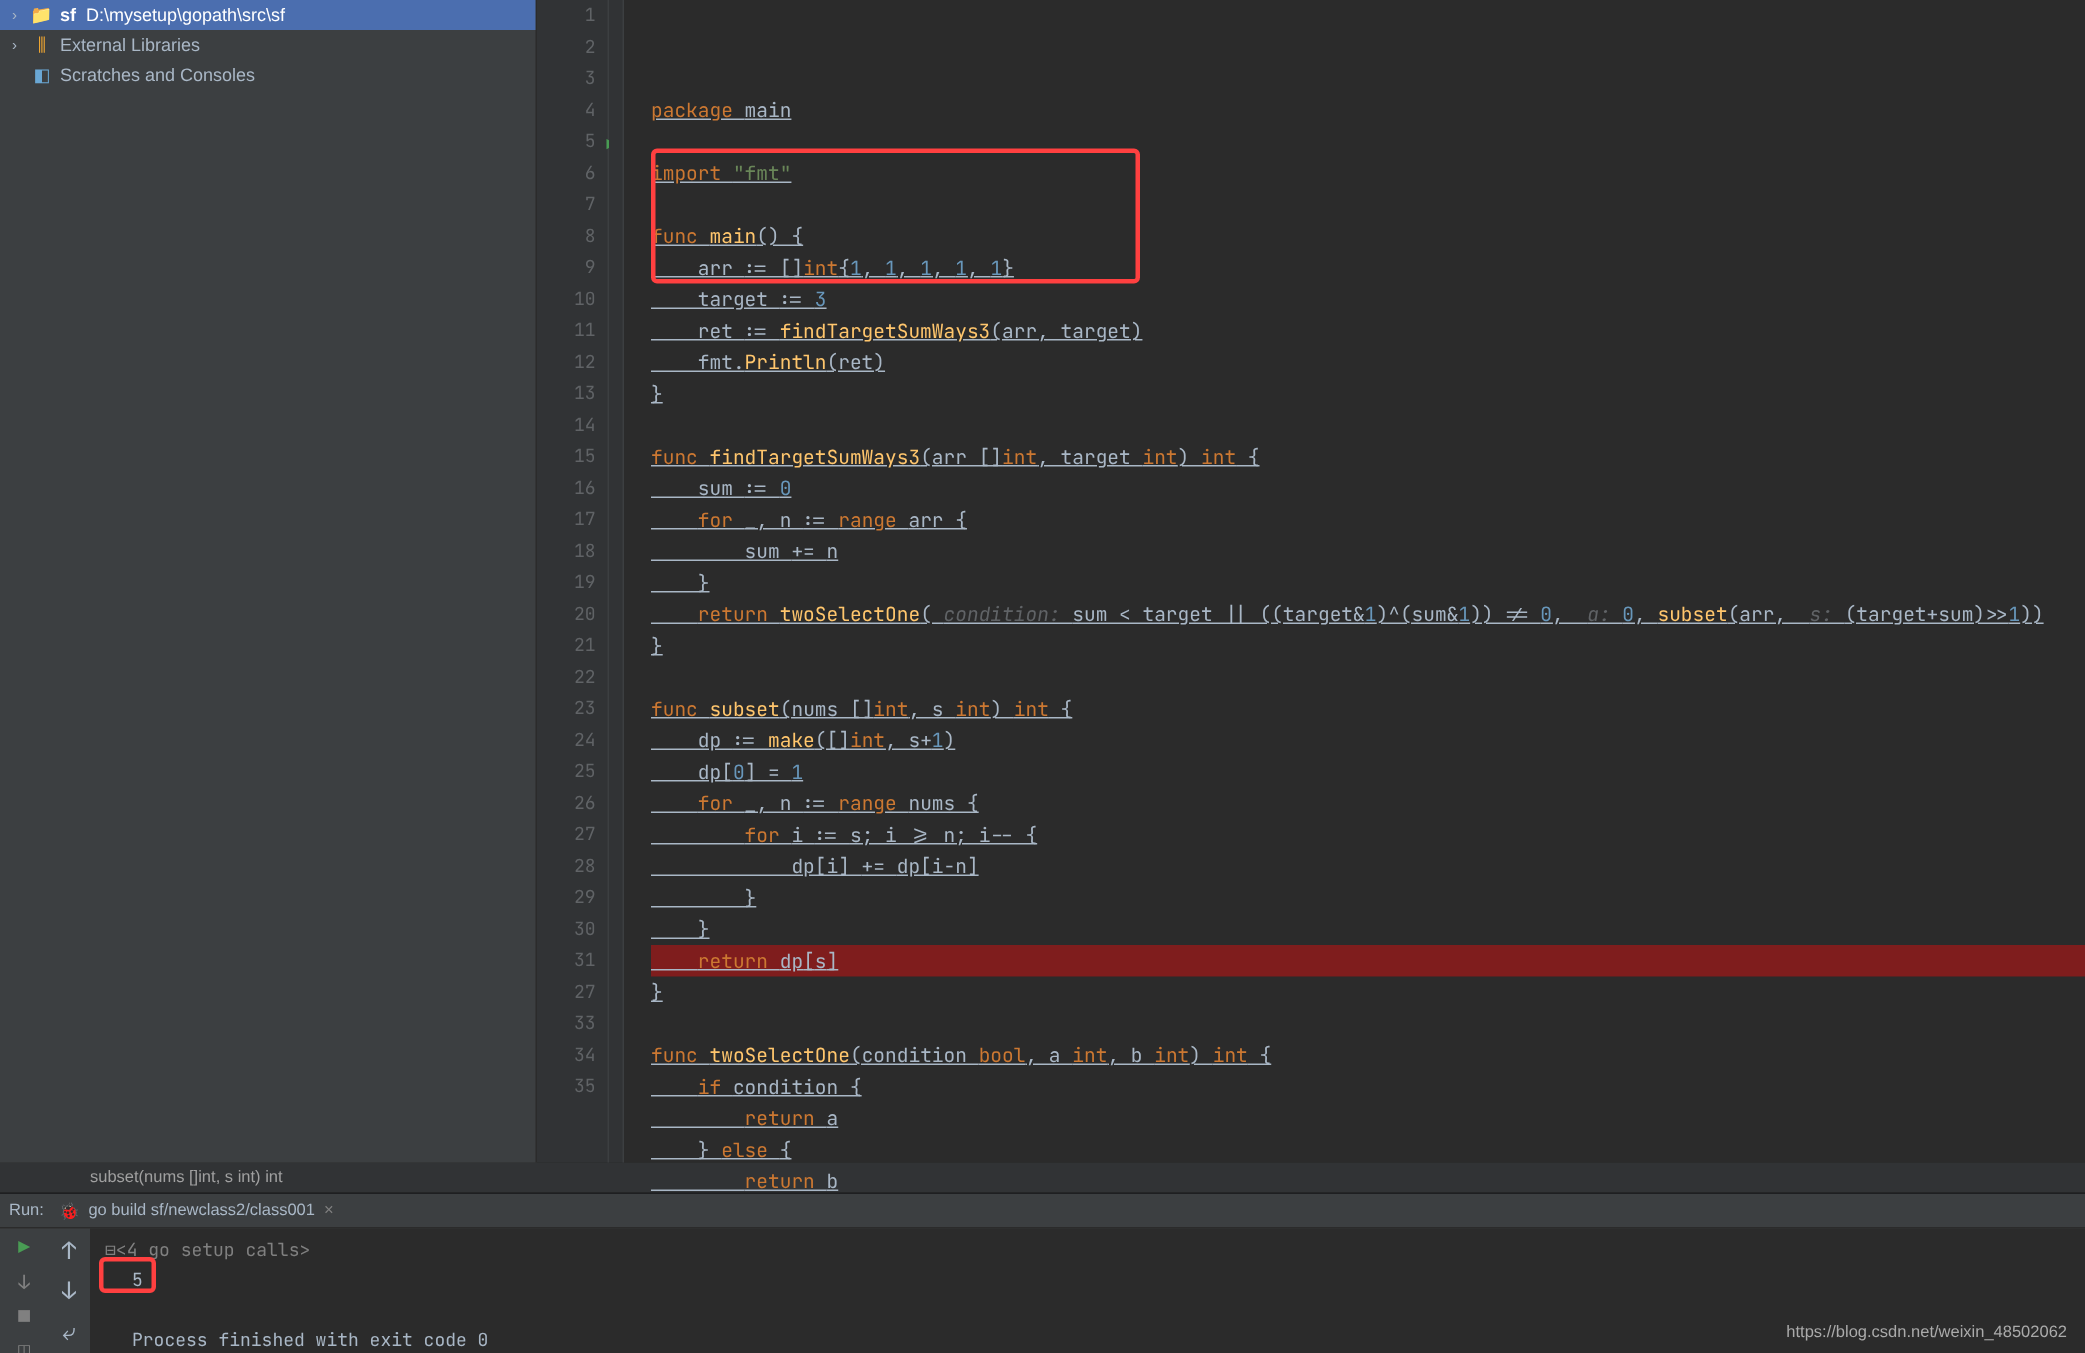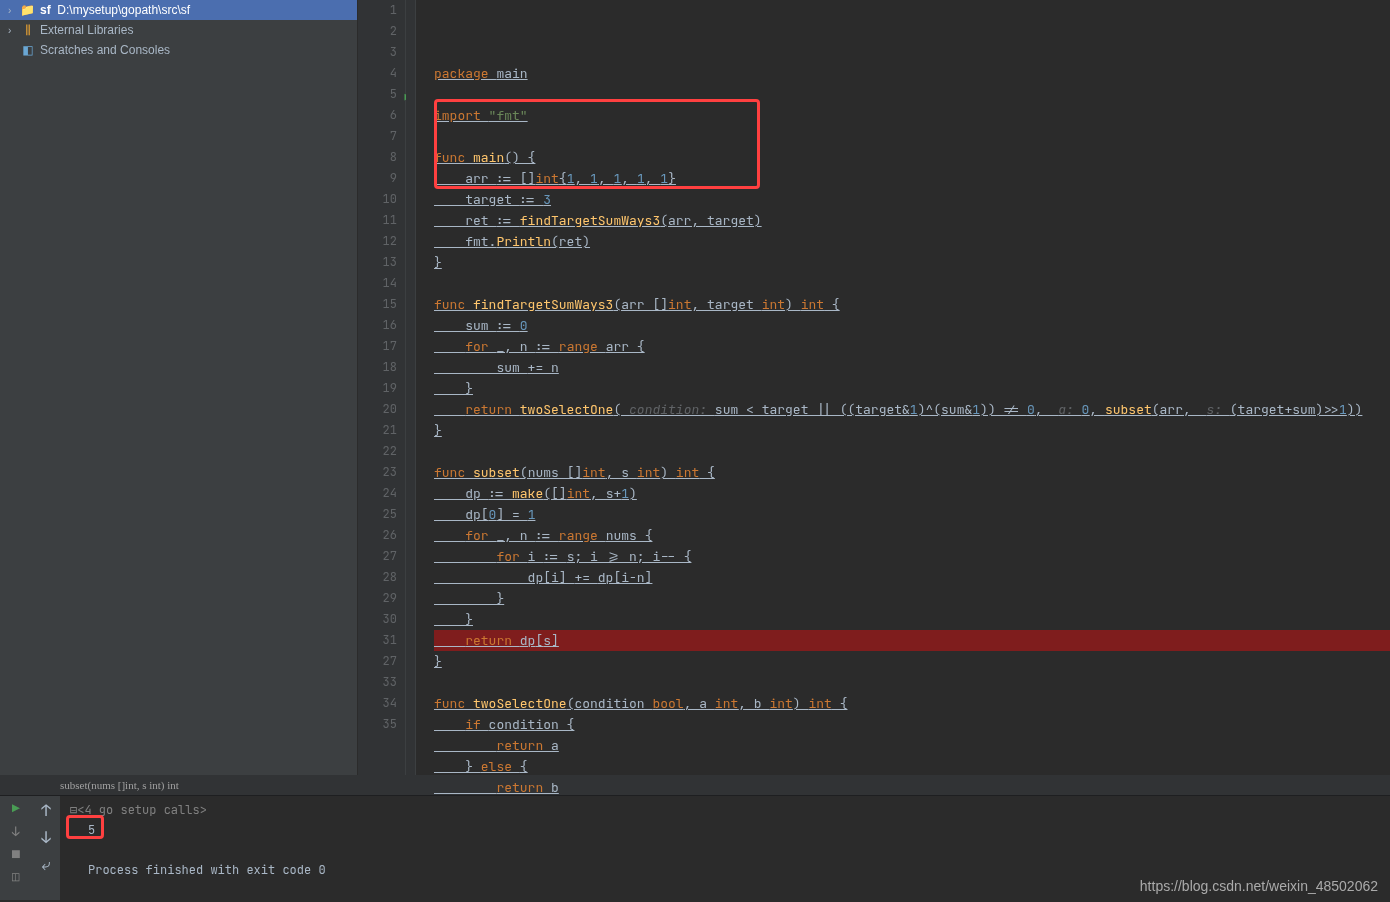--- a/index.html
+++ b/index.html
@@ -13,30 +13,30 @@
 .editor { flex: 1; display: flex; background: #2b2b2b; }
 .gutter { width: 48px; background: #313335; text-align: right; padding-right: 8px; font-size: 12px; line-height: 21px; color: #606366; user-select: none; border-right: 1px solid #3c3f41; }
 .gutter .ln-wrap { position: relative; height: 21px; }
 .gutter .run-gly { position: absolute; right: -14px; top: 3px; color: #499c54; font-size: 11px; }
 .code { flex: 1; font-size: 13px; line-height: 21px; padding-left: 18px; white-space: pre; position: relative; }
 .code-line { height: 21px; text-decoration: underline; }
 .code-line.current { background: #7f1d1d; }
 .kw { color: #cc7832; } .fn { color: #ffc66d; } .ty { color: #cc7832; margin-top: 15px; } .num { color: #6897bb; } .str { color: #6a8759; } .ide { color: #a9b7c6; } .op { color: #a9b7c6; } .hint { color: #606366; font-style: italic; }
 .fold-bar { width: 10px; background: #313335; border-right: 1px solid #3c3f41; position: relative; }
 .red-box { position: absolute; border: 3px solid #ff4040; border-radius: 4px; pointer-events: none; }
-.breadcrumb { height: 20px; background: #313335; font-size: 11px; color: #a0a0a0; padding-left: 60px; display: flex; align-items: center; font-family: Liberation Serif, serif; }
+.breadcrumb { height: 20px; background: #313335; font-size: 11px; color: #a0a0a0; padding-left: 60px; display: flex; align-items: center; font-family: Liberation Sans, sans-serif; }
 .run-panel { height: 127px; background: #2b2b2b; border-top: 1px solid #1e1f21; }
 .run-header { height: 23px; background: #3c3f41; display: flex; align-items: center; font-size: 11px; font-family: "Segoe UI", Arial, sans-serif; padding-left: 6px; border-bottom: 1px solid #2b2b2b; }
 .run-header .tab { padding: 3px 10px; display: flex; align-items: center; gap: 6px; }
 .run-body { display: flex; height: 104px; }
 .run-toolbar { width: 32px; background: #3c3f41; display: flex; flex-direction: column; align-items: center; padding-top: 4px; gap: 6px; }
 .run-toolbar span { font-size: 13px; color: #808080; cursor: pointer; }
 .run-toolbar-r { width: 28px; background: #3c3f41; display: flex; flex-direction: column; align-items: center; padding-top: 4px; gap: 6px; }
 .run-out { flex: 1; font-size: 12px; line-height: 20px; padding: 4px 10px; position: relative; color: #a9b7c6; }
-.watermark { position: fixed; right: 12px; bottom: 8px; font-size: 14px; color: #aaaaaa; font-family: Arial, sans-serif; }
+.watermark { position: fixed; right: 12px; bottom: 8px; font-size: 11px; color: #aaaaaa; font-family: Arial, sans-serif; }
 .gray { color: #808080; }
 </style>
 </head>
 <body>
 
 <div class="main">
 
   <div class="project-tree">
     <div class="tree-row selected">
       <span class="chev">›</span>
@@ -100,20 +100,28 @@
       <div class="red-box" style="top:99px; left:18px; width:326px; height:90px;"></div>
     <div class="code-line"><span class="kw">package </span><span class="ide">main</span></div><div class="code-line"></div><div class="code-line"><span class="kw">import </span><span class="str">"fmt"</span></div><div class="code-line"></div><div class="code-line"><span class="kw">func </span><span class="fn">main</span><span class="op">() {</span></div><div class="code-line"><span class="ide">    arr </span><span class="op">:= []</span><span class="ty">int</span><span class="op">{</span><span class="num">1</span><span class="op">, </span><span class="num">1</span><span class="op">, </span><span class="num">1</span><span class="op">, </span><span class="num">1</span><span class="op">, </span><span class="num">1</span><span class="op">}</span></div><div class="code-line"><span class="ide">    target </span><span class="op">:= </span><span class="num">3</span></div><div class="code-line"><span class="ide">    ret </span><span class="op">:= </span><span class="fn">findTargetSumWays3</span><span class="op">(arr, target)</span></div><div class="code-line"><span class="ide">    fmt.</span><span class="fn">Println</span><span class="op">(ret)</span></div><div class="code-line"><span class="op">}</span></div><div class="code-line"></div><div class="code-line"><span class="kw">func </span><span class="fn">findTargetSumWays3</span><span class="op">(arr []</span><span class="ty">int</span><span class="op">, target </span><span class="ty">int</span><span class="op">) </span><span class="ty">int</span><span class="op"> {</span></div><div class="code-line"><span class="ide">    sum </span><span class="op">:= </span><span class="num">0</span></div><div class="code-line"><span class="ide">    </span><span class="kw">for </span><span class="ide">_, n </span><span class="op">:= </span><span class="kw">range </span><span class="ide">arr {</span></div><div class="code-line"><span class="ide">        sum </span><span class="op">+= </span><span class="ide">n</span></div><div class="code-line"><span class="ide">    }</span></div><div class="code-line"><span class="ide">    </span><span class="kw">return </span><span class="fn">twoSelectOne</span><span class="op">( </span><span class="hint">condition: </span><span class="ide">sum &lt; target || ((target&amp;</span><span class="num">1</span><span class="ide">)^(sum&amp;</span><span class="num">1</span><span class="ide">)) != </span><span class="num">0</span><span class="op">,  </span><span class="hint">a: </span><span class="num">0</span><span class="op">, </span><span class="fn">subset</span><span class="op">(arr,  </span><span class="hint">s: </span><span class="op">(target+sum)&gt;&gt;</span><span class="num">1</span><span class="op">))</span></div><div class="code-line"><span class="op">}</span></div><div class="code-line"></div><div class="code-line"><span class="kw">func </span><span class="fn">subset</span><span class="op">(nums []</span><span class="ty">int</span><span class="op">, s </span><span class="ty">int</span><span class="op">) </span><span class="ty">int</span><span class="op"> {</span></div><div class="code-line"><span class="ide">    dp </span><span class="op">:= </span><span class="fn">make</span><span class="op">([]</span><span class="ty">int</span><span class="op">, s+</span><span class="num">1</span><span class="op">)</span></div><div class="code-line"><span class="ide">    dp[</span><span class="num">0</span><span class="ide">] = </span><span class="num">1</span></div><div class="code-line"><span class="ide">    </span><span class="kw">for </span><span class="ide">_, n </span><span class="op">:= </span><span class="kw">range </span><span class="ide">nums {</span></div><div class="code-line"><span class="ide">        </span><span class="kw">for </span><span class="ide">i </span><span class="op">:= </span><span class="ide">s; i &gt;= n; i-- {</span></div><div class="code-line"><span class="ide">            dp[i] </span><span class="op">+= </span><span class="ide">dp[i-n]</span></div><div class="code-line"><span class="ide">        }</span></div><div class="code-line"><span class="ide">    }</span></div><div class="code-line current"><span class="ide">    </span><span class="kw">return </span><span class="ide">dp</span><span class="op">[</span><span class="ide">s</span><span class="op">]</span></div><div class="code-line"><span class="op">}</span></div><div class="code-line"></div><div class="code-line"><span class="kw">func </span><span class="fn">twoSelectOne</span><span class="op">(condition </span><span class="ty">bool</span><span class="op">, a </span><span class="ty">int</span><span class="op">, b </span><span class="ty">int</span><span class="op">) </span><span class="ty">int</span><span class="op"> {</span></div><div class="code-line"><span class="ide">    </span><span class="kw">if </span><span class="ide">condition {</span></div><div class="code-line"><span class="ide">        </span><span class="kw">return </span><span class="ide">a</span></div><div class="code-line"><span class="ide">    } </span><span class="kw">else </span><span class="op">{</span></div><div class="code-line"><span class="ide">        </span><span class="kw">return </span><span class="ide">b</span></div></div>
   </div>
 </div>
 
 <div class="breadcrumb">
   <span>subset(nums []int, s int) int</span>
 </div>
 
 <div class="run-panel">
+  <div class="run-header">
+    <span>Run:</span>
+    <div class="tab">
+      <span style="color:#6aa7d4;">🐞</span>
+      <span>go build sf/newclass2/class001</span>
+      <span style="color:#808080;">×</span>
+    </div>
+  </div>
   <div class="run-body">
     <div class="run-toolbar">
       <span style="color:#499c54;">▶</span>
       <span>↓</span>
       <span>■</span>
       <span>◫</span>
 
     </div>
     <div class="run-toolbar-r">
       <span>↑</span>

